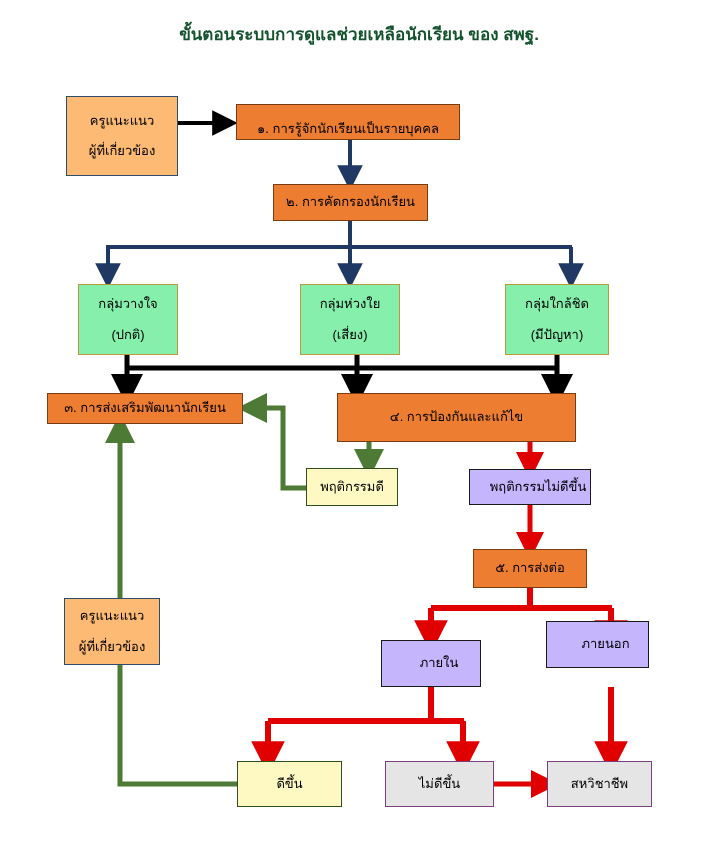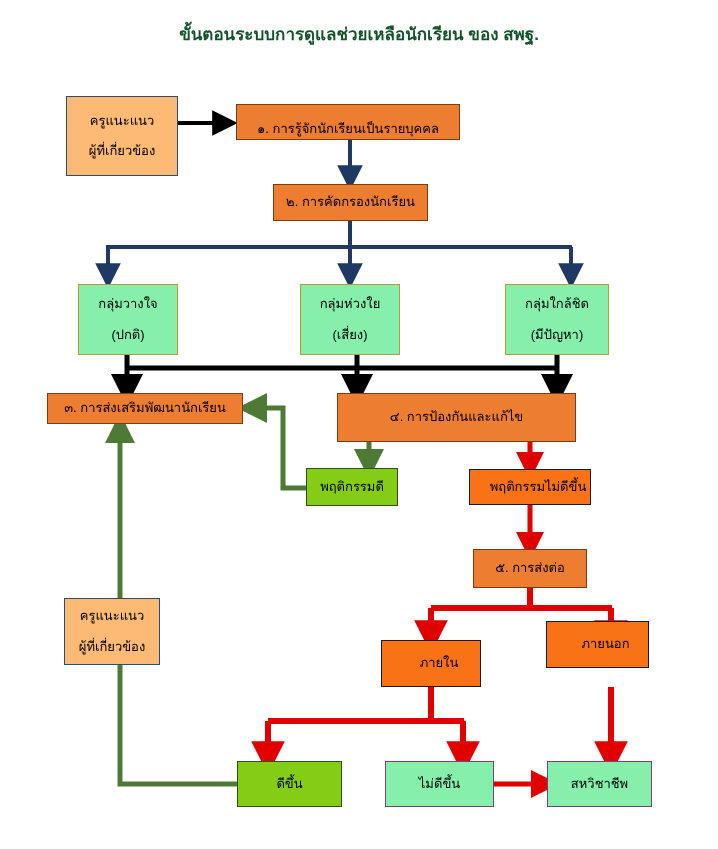--- a/index.html
+++ b/index.html
@@ -57,30 +57,30 @@
   }
   .n-blue {
     background: #fdba74;
     border: 1px solid #2e4c6b;
   }
   .n-yellow {
     background: #86efac;
     border: 1px solid #b79a3a;
   }
   .n-green {
-    background: #84cc16;
+    background: #fef9c3;
     border: 1px solid #2f4f1c;
   }
   .n-cream {
-    background: #f97316;
+    background: #c4b5fd;
     border: 1px solid #1a1a1a;
     padding-left: 16px;
   }
   .n-pink {
-    background: #86efac;
+    background: #e5e5e5;
     border: 1px solid #7d3f7d;
   }
 </style>
 </head>
 <body>
 
 <div id="canvas">
 
   <div class="title">ขั้นตอนระบบการดูแลช่วยเหลือนักเรียน ของ สพฐ.</div>
 

